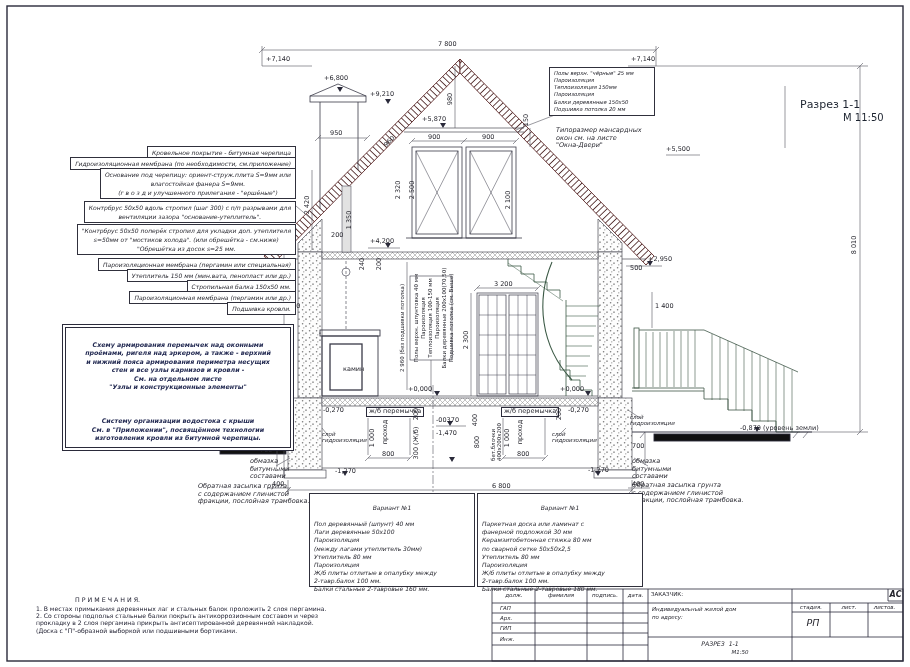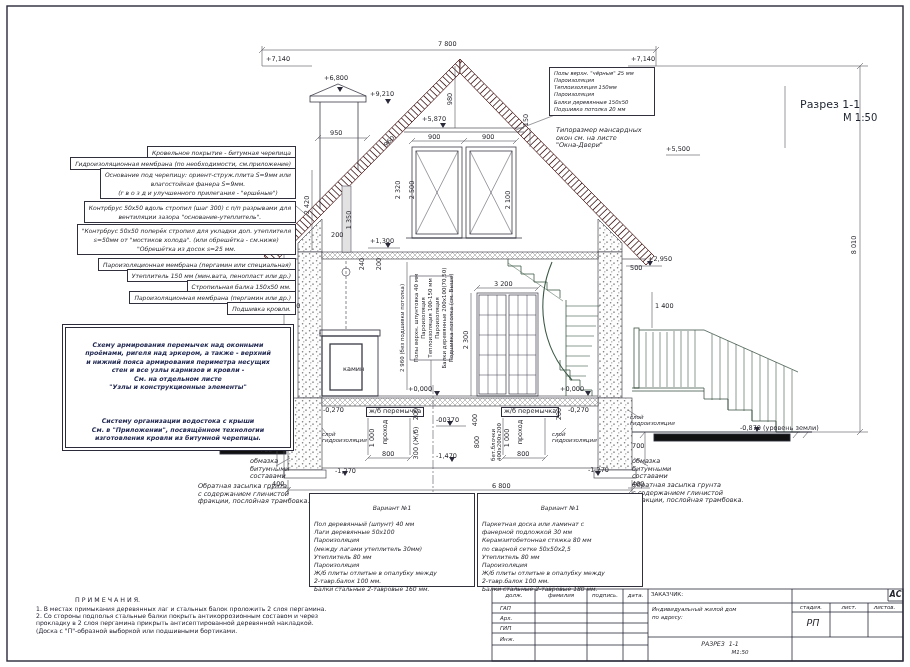--- a/index.html
+++ b/index.html
@@ -298,41 +298,41 @@
 Балки стальные 2-тавровые 180 мм.</div>
 </div>
 
 <div class="lbl" style="left:75px;top:596px;font-size:6.3px;color:#223">П Р И М Е Ч А Н И Я.</div>
 <div class="lbl" style="left:36px;top:605px;font-size:6.1px;color:#223">1. В местах примыкания деревянных лаг и стальных балок проложить 2 слоя пергамина.
 2. Со стороны подполья стальные балки покрыть антикоррозионным составом и через
     прокладку в 2 слоя пергамина прикрыть антисептированной деревянной накладкой.
     (Доска с "П"-образной выборкой или подшивными бортиками.</div>
 
 <div class="heading" style="left:800px;top:98px">Разрез  1-1</div>
-<div class="heading" style="left:843px;top:112px;font-size:10px">М 1:50</div>
+<div class="heading" style="left:843px;top:112px;font-size:10px">М 11:50</div>
 
 <div class="lbl" style="left:438px;top:41px">7 800</div>
 <div class="lbl" style="left:266px;top:56px">+7,140</div>
 <div class="lbl" style="left:631px;top:56px">+7,140</div>
 <div class="lbl" style="left:324px;top:75px">+6,800</div>
 <div class="lbl" style="left:370px;top:91px">+9,210</div>
 <div class="lbl" style="left:330px;top:130px">950</div>
 <div class="lbl rotl" style="left:451px;top:99px">980</div>
 <div class="lbl" style="left:422px;top:116px">+5,870</div>
 <div class="lbl rotl" style="left:527px;top:120px">150</div>
 <div class="lbl" style="left:428px;top:134px">900</div>
 <div class="lbl" style="left:482px;top:134px">900</div>
 <div class="lbl rots" style="left:390px;top:142px">960</div>
 <div class="lbl rotl" style="left:399px;top:190px">2 320</div>
 <div class="lbl rotl" style="left:413px;top:190px">2 500</div>
 <div class="lbl rotl" style="left:509px;top:200px">2 100</div>
 <div class="lbl rotl" style="left:308px;top:205px">2 420</div>
 <div class="lbl" style="left:666px;top:146px">+5,500</div>
 <div class="lbl rotl" style="left:855px;top:245px">8 010</div>
-<div class="lbl" style="left:370px;top:238px">+1,300</div>
+<div class="lbl" style="left:370px;top:238px">+4,200</div>
 <div class="lbl" style="left:331px;top:232px">200</div>
 <div class="lbl rotl" style="left:350px;top:220px">1 350</div>
 <div class="lbl rotl" style="left:363px;top:264px">240</div>
 <div class="lbl rotl" style="left:380px;top:264px">200</div>
 <div class="lbl" style="left:222px;top:258px">+2,950</div>
 <div class="lbl" style="left:648px;top:256px">+2,950</div>
 <div class="lbl" style="left:240px;top:270px">500</div>
 <div class="lbl" style="left:630px;top:265px">500</div>
 <div class="lbl" style="left:288px;top:303px">400</div>
 <div class="lbl" style="left:655px;top:303px">1 400</div>
@@ -360,21 +360,21 @@
 <div class="lbl rotl" style="left:476px;top:420px">400</div>
 <div class="lbl rotl" style="left:478px;top:442px">800</div>
 <div class="lbl rotl tiny" style="left:496px;top:442px">бет.блочки
 400х200х200</div>
 <div class="lbl rotl" style="left:373px;top:438px">1 000</div>
 <div class="lbl rotl" style="left:508px;top:438px">1 000</div>
 <div class="lbl rotl" style="left:386px;top:432px">проход</div>
 <div class="lbl rotl" style="left:521px;top:432px">проход</div>
 <div class="lbl" style="left:382px;top:451px">800</div>
 <div class="lbl" style="left:517px;top:451px">800</div>
-<div class="lbl" style="left:436px;top:453px">-1,470</div>
+<div class="lbl" style="left:436px;top:430px">-1,470</div>
 <div class="lbl rotl" style="left:417px;top:443px">300 (Ж/б)</div>
 <div class="lbl" style="left:335px;top:468px">-1,270</div>
 <div class="lbl" style="left:588px;top:467px">-1,270</div>
 <div class="lbl" style="left:492px;top:483px">6 800</div>
 <div class="lbl" style="left:272px;top:481px">400</div>
 <div class="lbl" style="left:632px;top:481px">400</div>
 
 <div class="lbl" style="left:190px;top:426px">-0,870 (уровень земли)</div>
 <div class="lbl" style="left:740px;top:425px">-0,870 (уровень земли)</div>
 <div class="lbl" style="left:260px;top:447px">700</div>

